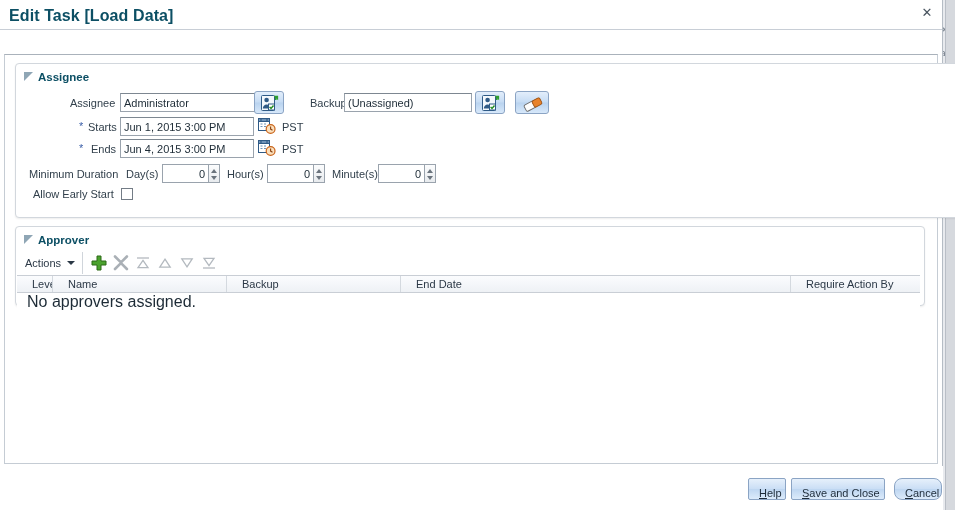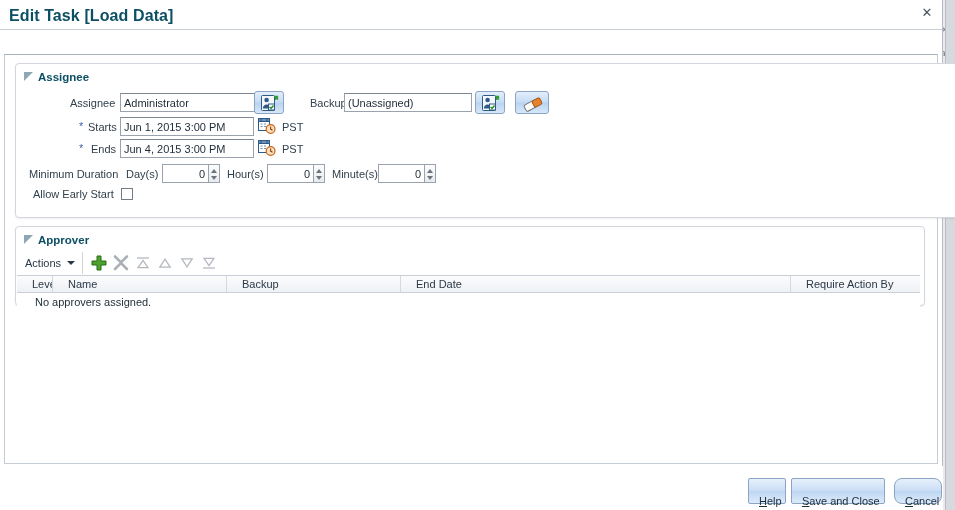--- a/index.html
+++ b/index.html
@@ -293,22 +293,22 @@
     line-height: 16px;
     padding-left: 15px;
     border-right: 1px solid #d4d9df;
     box-sizing: border-box;
     overflow: hidden;
     white-space: nowrap;
   }
   #approver-empty {
     height: 18px;
     line-height: 18px;
-    padding-left: 18px;
-    font-size: 11px;
+    padding-left: 10px;
+    font-size: 16px;
     color: #1d2b36;
     background: #ffffff;
   }
 
   
   #footer {
     position: absolute;
     left: 0; top: 466px;
     width: 943px; height: 44px;
     background: #ffffff;
@@ -318,21 +318,21 @@
     top: 12px;
     height: 22px;
     box-sizing: border-box;
     border: 1px solid #8ba4c4;
     border-radius: 2px;
     background: linear-gradient(to bottom, #e6f0fb 0%, #cadef5 50%, #bed6f1 51%, #dcebfb 100%);
     font-family: "Liberation Sans", sans-serif;
     font-size: 11px;
     color: #1e2c3a;
     cursor: pointer;
-    padding: 12px 10px;
+    padding: 4px 10px;
     line-height: 20px;
     white-space: nowrap;
   }
   .mn { text-decoration: underline; }
 </style>
 </head>
 <body>
 
 <div id="bg-page">
   <div class="bgline" style="top:24px">Ex</div>

